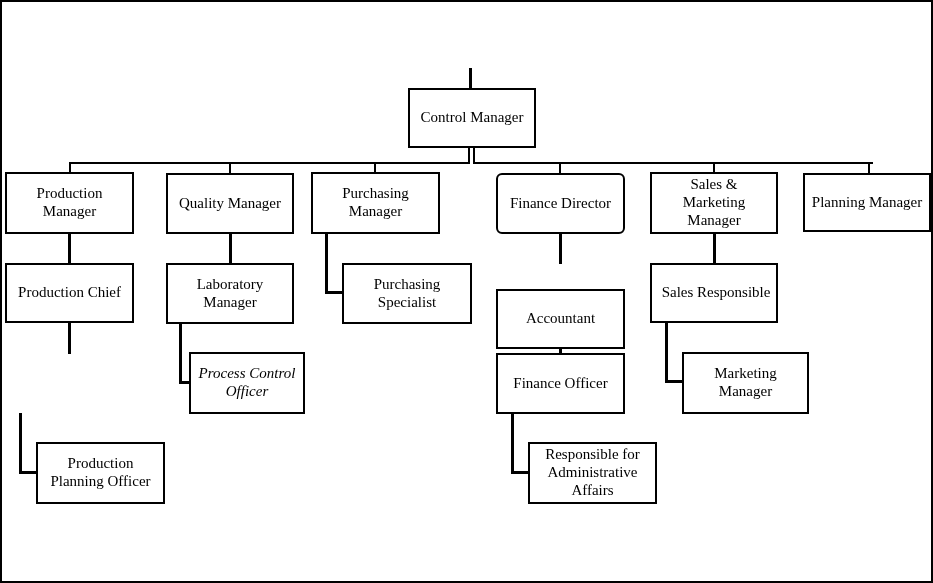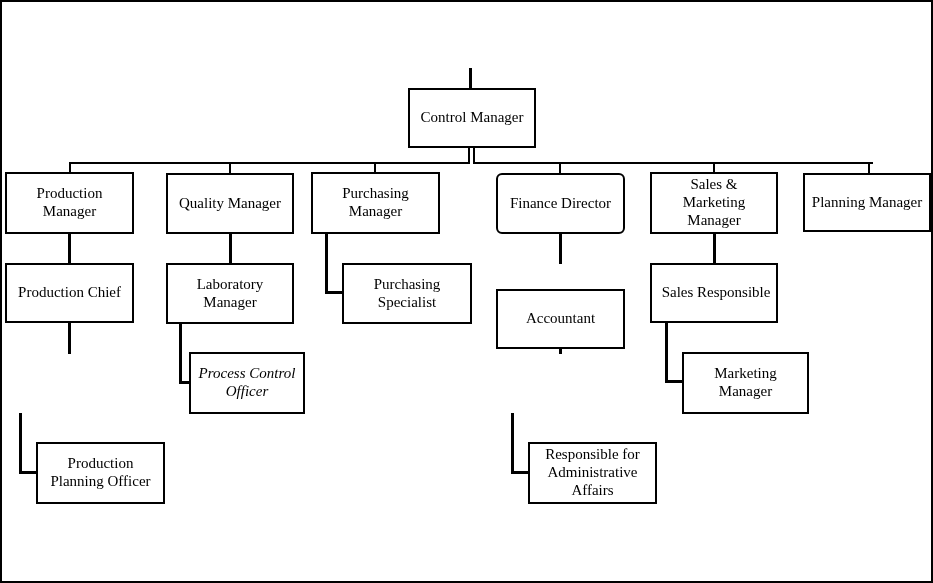--- a/index.html
+++ b/index.html
@@ -126,20 +126,21 @@
 Specialist</div>
 
   <div class="node" style="left:494px; top:261px; width:129px; height:60px;margin-top:26px;">Accountant</div>
 
   <div class="node" style="left:648px; top:261px; width:128px; height:60px;padding-left:8px;">Sales Responsible</div>
 
 
   <div class="node" style="left:187px; top:350px; width:116px; height:62px;font-style:italic;">Process Control
 Officer</div>
 
+  <div class="node" style="left:494px; top:351px; width:129px; height:61px;">Finance Officer</div>
 
   <div class="node" style="left:680px; top:350px; width:127px; height:62px;">Marketing
 Manager</div>
 
   <div class="node" style="left:34px; top:440px; width:129px; height:62px;">Production
 Planning Officer</div>
 
   <div class="node" style="left:526px; top:440px; width:129px; height:62px;">Responsible for
 Administrative
 Affairs</div>

